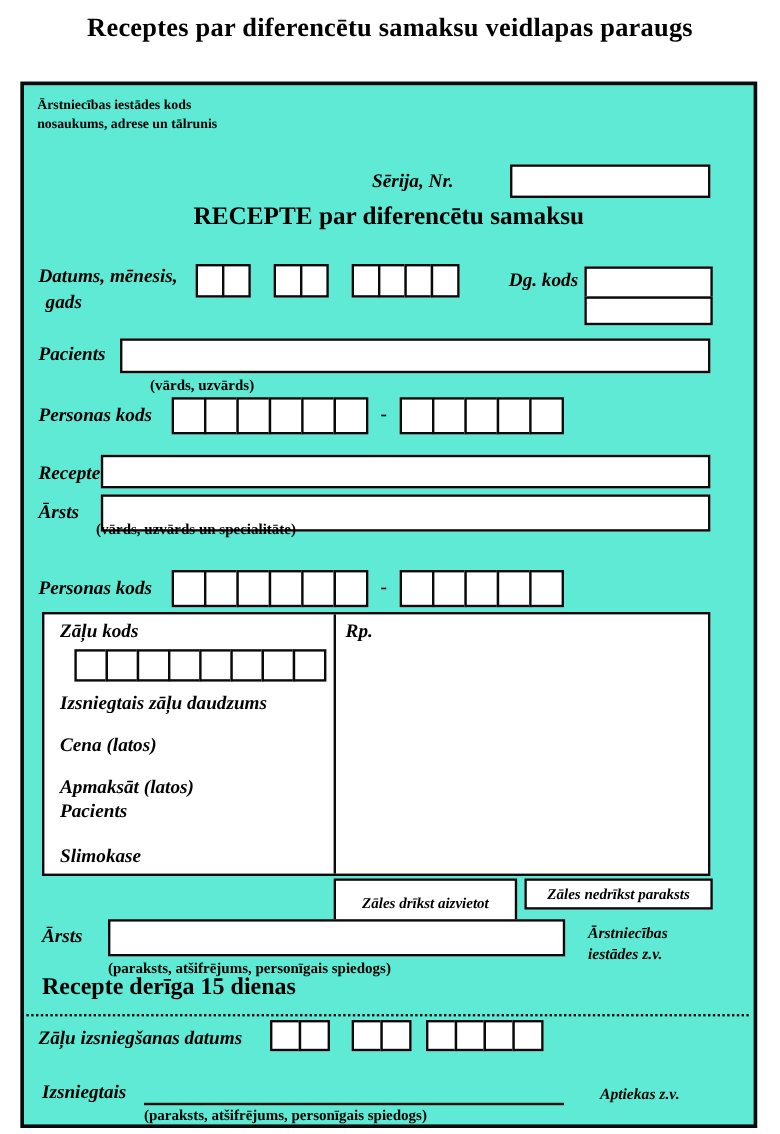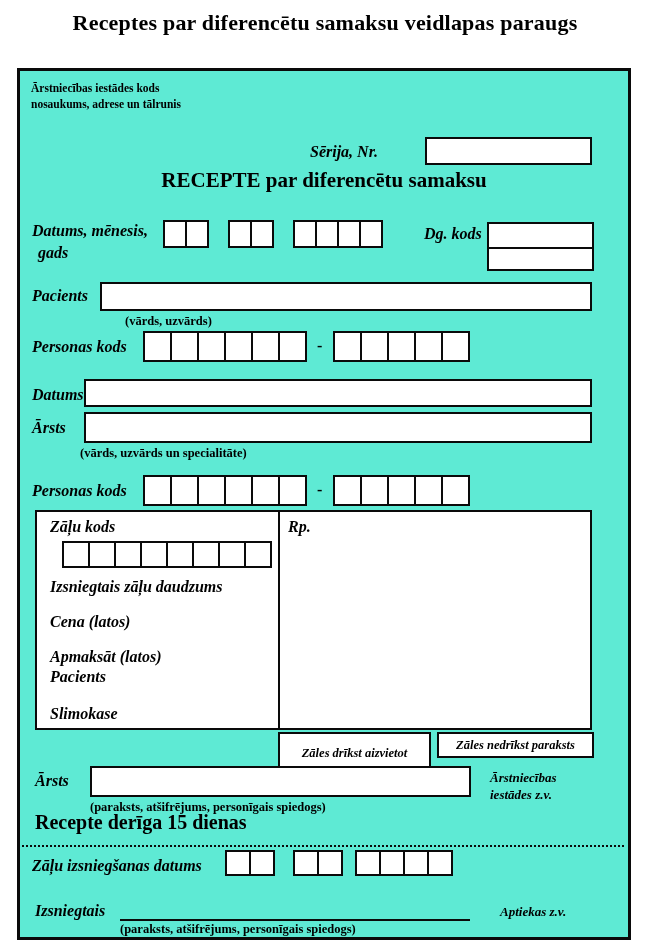--- a/index.html
+++ b/index.html
@@ -95,26 +95,26 @@
   </div>
   <div class="abs dash" style="left:297px;top:266px;">-</div>
   <div class="abs cells" style="left:313px;top:260px;">
     <span class="cell c-pk"></span>
       <span class="cell c-pk"></span>
       <span class="cell c-pk"></span>
       <span class="cell c-pk"></span>
       <span class="cell c-pk"></span>
   </div>
 
-  <div class="abs lbl" style="left:12px;top:315px;">Datums</div>
+  <div class="abs lbl" style="left:12px;top:315px;">Recepte</div>
   <div class="abs box" style="left:64px;top:308px;width:508px;height:28px;"></div>
 
   <div class="abs lbl" style="left:12px;top:348px;">Ārsts</div>
   <div class="abs box" style="left:64px;top:341px;width:508px;height:31px;"></div>
-  <div class="abs hint" style="left:60px;top:375px;">(vārds, uzvārds un specialitāte)</div>
+  <div class="abs hint" style="left:60px;top:363px;">(vārds, uzvārds un specialitāte)</div>
 
   <div class="abs lbl" style="left:12px;top:411px;">Personas kods</div>
   <div class="abs cells" style="left:123px;top:404px;">
     <span class="cell c-pk"></span>
       <span class="cell c-pk"></span>
       <span class="cell c-pk"></span>
       <span class="cell c-pk"></span>
       <span class="cell c-pk"></span>
       <span class="cell c-pk"></span>
   </div>

